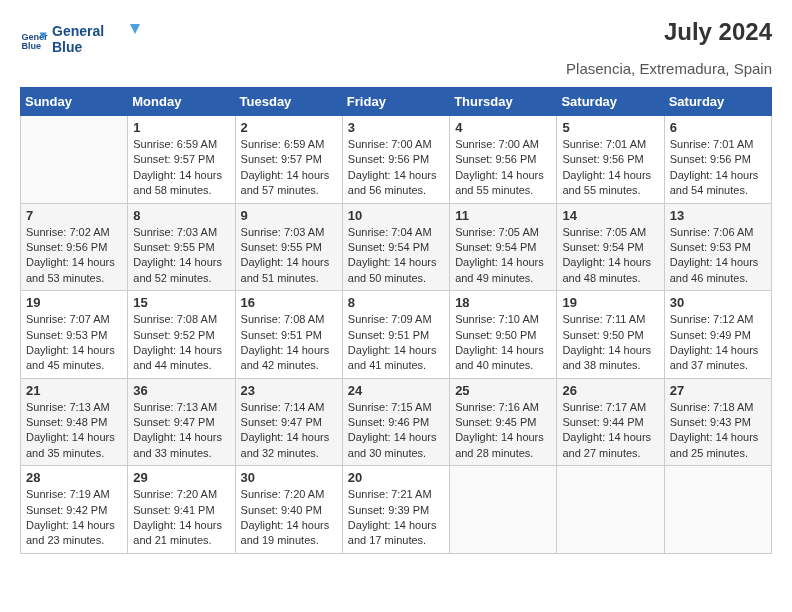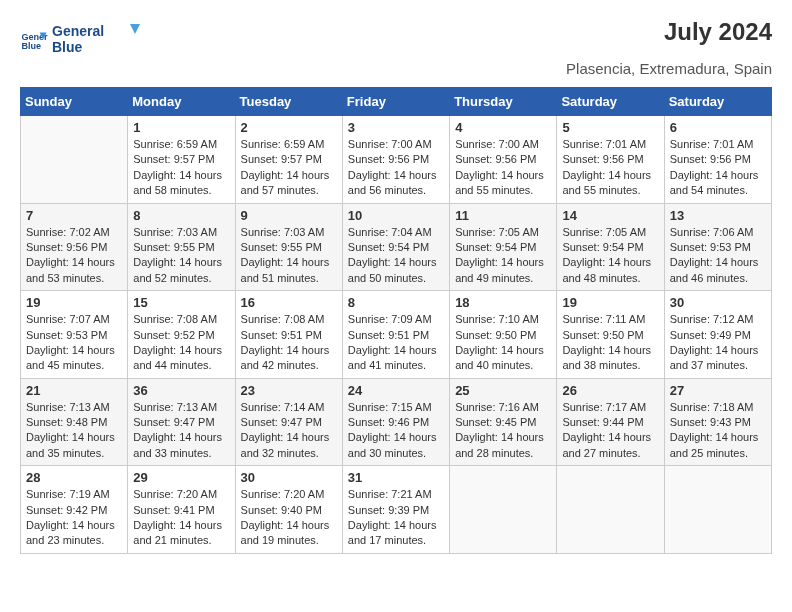--- a/index.html
+++ b/index.html
@@ -247,21 +247,21 @@
         </td>
         <td>
           <span class="day-number">29</span>
           <div class="cell-info">Sunrise: 7:20 AM<br>Sunset: 9:41 PM<br>Daylight: 14 hours<br>and 21 minutes.</div>
         </td>
         <td>
           <span class="day-number">30</span>
           <div class="cell-info">Sunrise: 7:20 AM<br>Sunset: 9:40 PM<br>Daylight: 14 hours<br>and 19 minutes.</div>
         </td>
         <td>
-          <span class="day-number">31</span>
+          <span class="day-number">20</span>
           <div class="cell-info">Sunrise: 7:21 AM<br>Sunset: 9:39 PM<br>Daylight: 14 hours<br>and 17 minutes.</div>
         </td>
         <td class="empty-cell"></td>
         <td class="empty-cell"></td>
         <td class="empty-cell"></td>
       </tr>
     </tbody>
 </table>
 
 </body></html>

